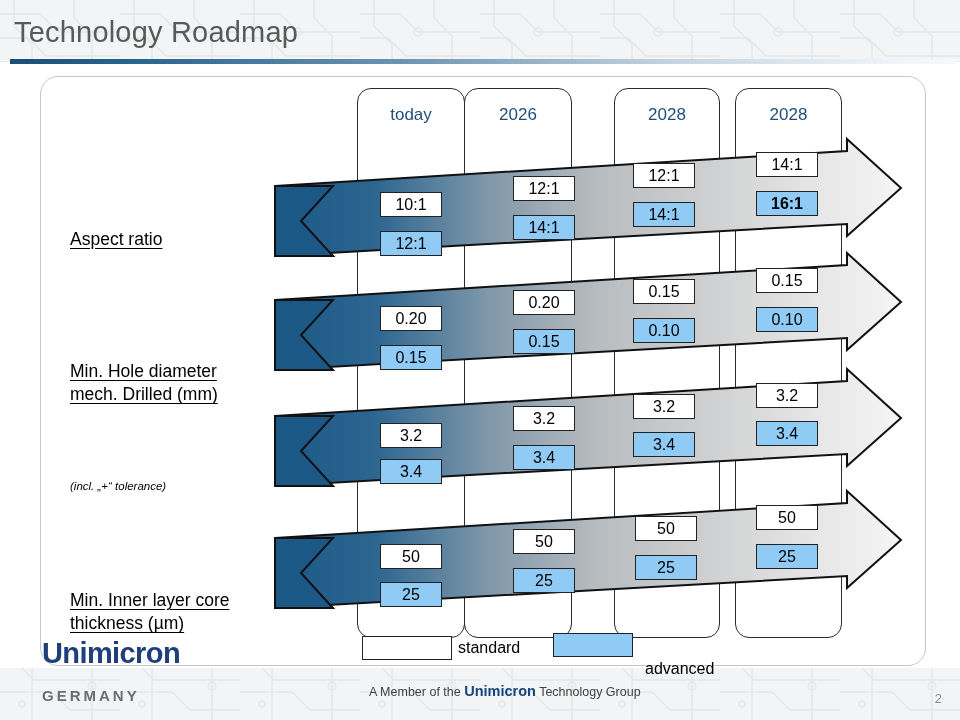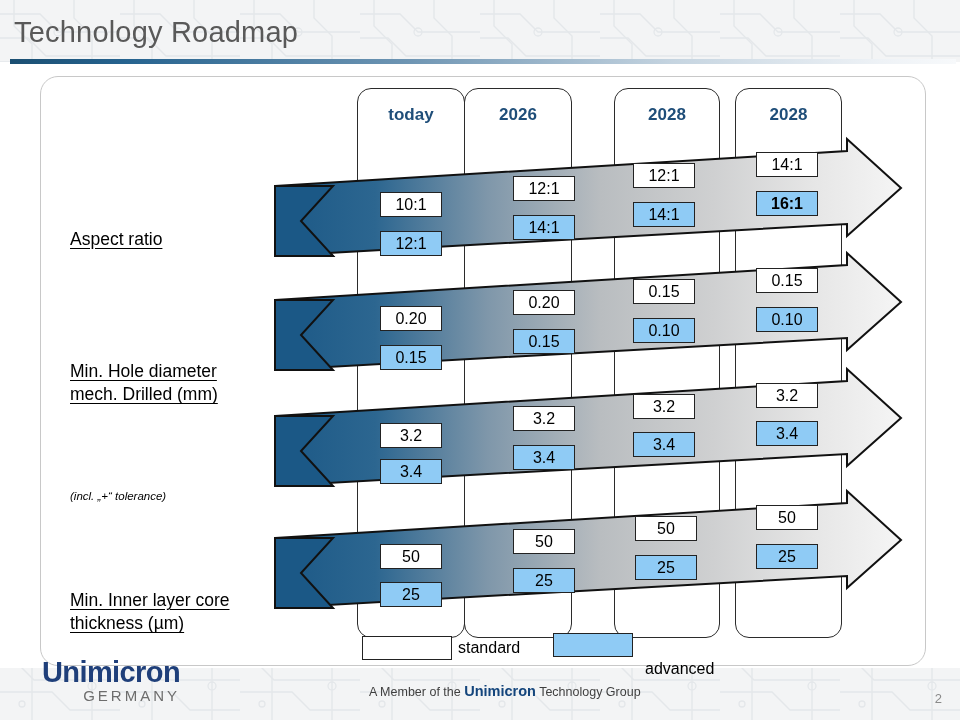--- a/index.html
+++ b/index.html
@@ -29,31 +29,31 @@
     position:absolute;left:40px;top:76px;width:884px;height:588px;z-index:3;
     background:#ffffff;border:1px solid #c8c8c8;border-radius:18px;
   }
   
   .col{
     position:absolute;z-index:4;border:1.4px solid #2b2b2b;border-radius:14px;
     background:transparent;
   }
   .col-label{
     position:absolute;left:0;right:0;top:16px;text-align:center;
-    font-size:17px;font-weight:bold;color:#1f4e79;
+    font-size:17px;font-weight:normal;color:#1f4e79;
     font-family:"Liberation Sans", sans-serif;
   }
   .row-label{
     position:absolute;z-index:8;
     font-size:17.5px;color:#000;line-height:1.32;
     font-family:"Liberation Sans", sans-serif;
   }
   .row-label span.u{text-decoration:underline;text-underline-offset:2.5px;}
   .row-sub{
-    font-size:11.5px;font-style:italic;color:#000;display:block;margin-top:16px;
+    font-size:11.5px;font-style:italic;color:#000;display:block;margin-top:6px;
     text-decoration:none;
   }
   
   .chip{
     position:absolute;z-index:9;width:62px;height:25px;
     border:1.3px solid #222;box-sizing:border-box;
     display:flex;align-items:center;justify-content:center;
     font-size:16px;color:#000;font-family:"Liberation Sans", sans-serif;
   }
   .chip.standard{background:#ffffff;}
@@ -64,22 +64,22 @@
   .legend-text{position:absolute;font-size:16px;color:#000;
     font-family:"Liberation Sans", sans-serif;}
   
   .footer-band{position:absolute;left:0;right:0;bottom:0;height:56px;z-index:2;}
   .logo{position:absolute;left:42px;bottom:16px;z-index:6;text-align:left;}
   .logo-main{
     font-size:29px;font-weight:bold;color:#1f3f7a;letter-spacing:-.6px;
     font-family:"Liberation Sans", sans-serif;line-height:.95;
   }
   .logo-sub{
-    font-size:15px;font-weight:normal;color:#6d6d6d;letter-spacing:3px;
-    text-align:right;font-family:"Liberation Sans", sans-serif;margin-top:0;
+    font-size:15px;font-weight:bold;color:#6d6d6d;letter-spacing:3px;
+    text-align:left;font-family:"Liberation Sans", sans-serif;margin-top:19px;
   }
   .footer-note{
     position:absolute;left:330px;bottom:21px;z-index:6;font-size:12.5px;color:#3f3f3f;
     font-family:"Liberation Sans", sans-serif;
     margin-left:39px;
   }
   .footer-note b{color:#14457c;font-size:14.5px;}
   .page-num{
     position:absolute;right:18px;bottom:14px;z-index:6;font-size:13px;color:#8a8a8a;
     font-family:"Liberation Sans", sans-serif;

